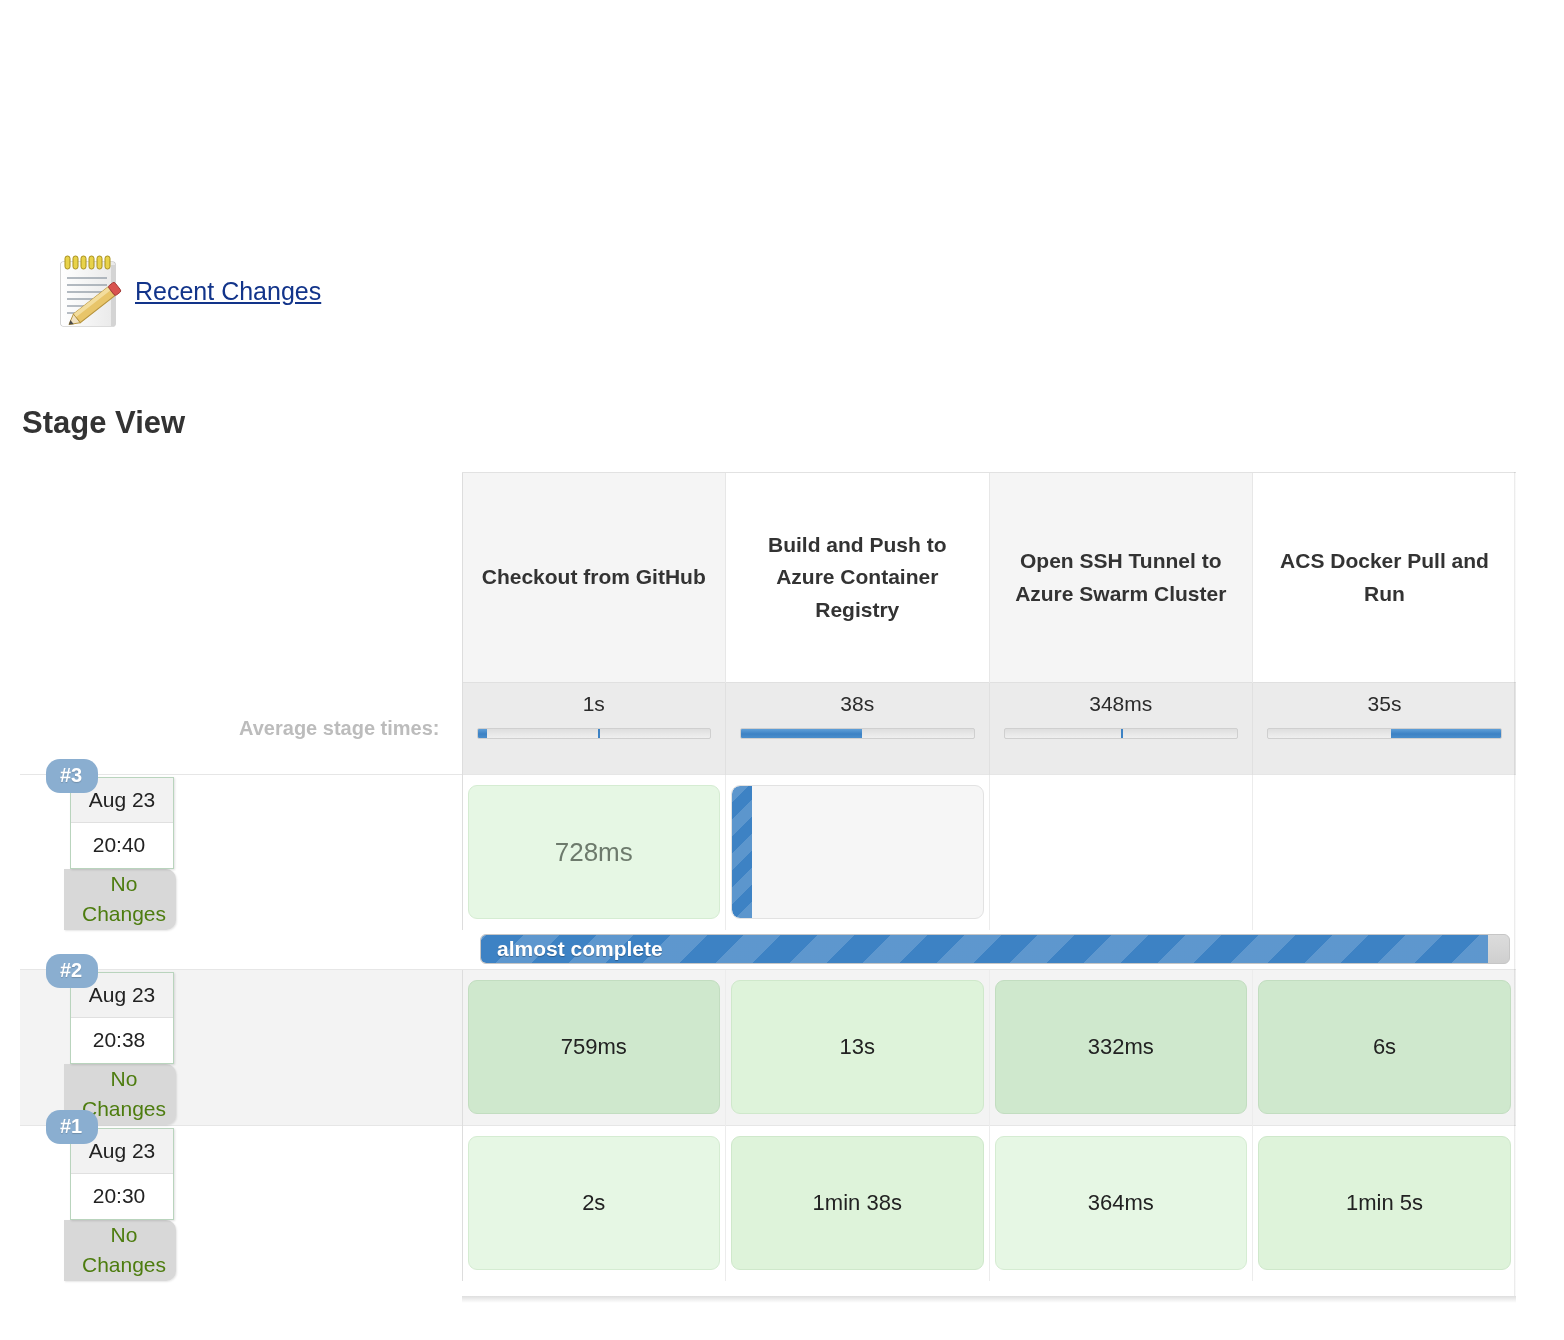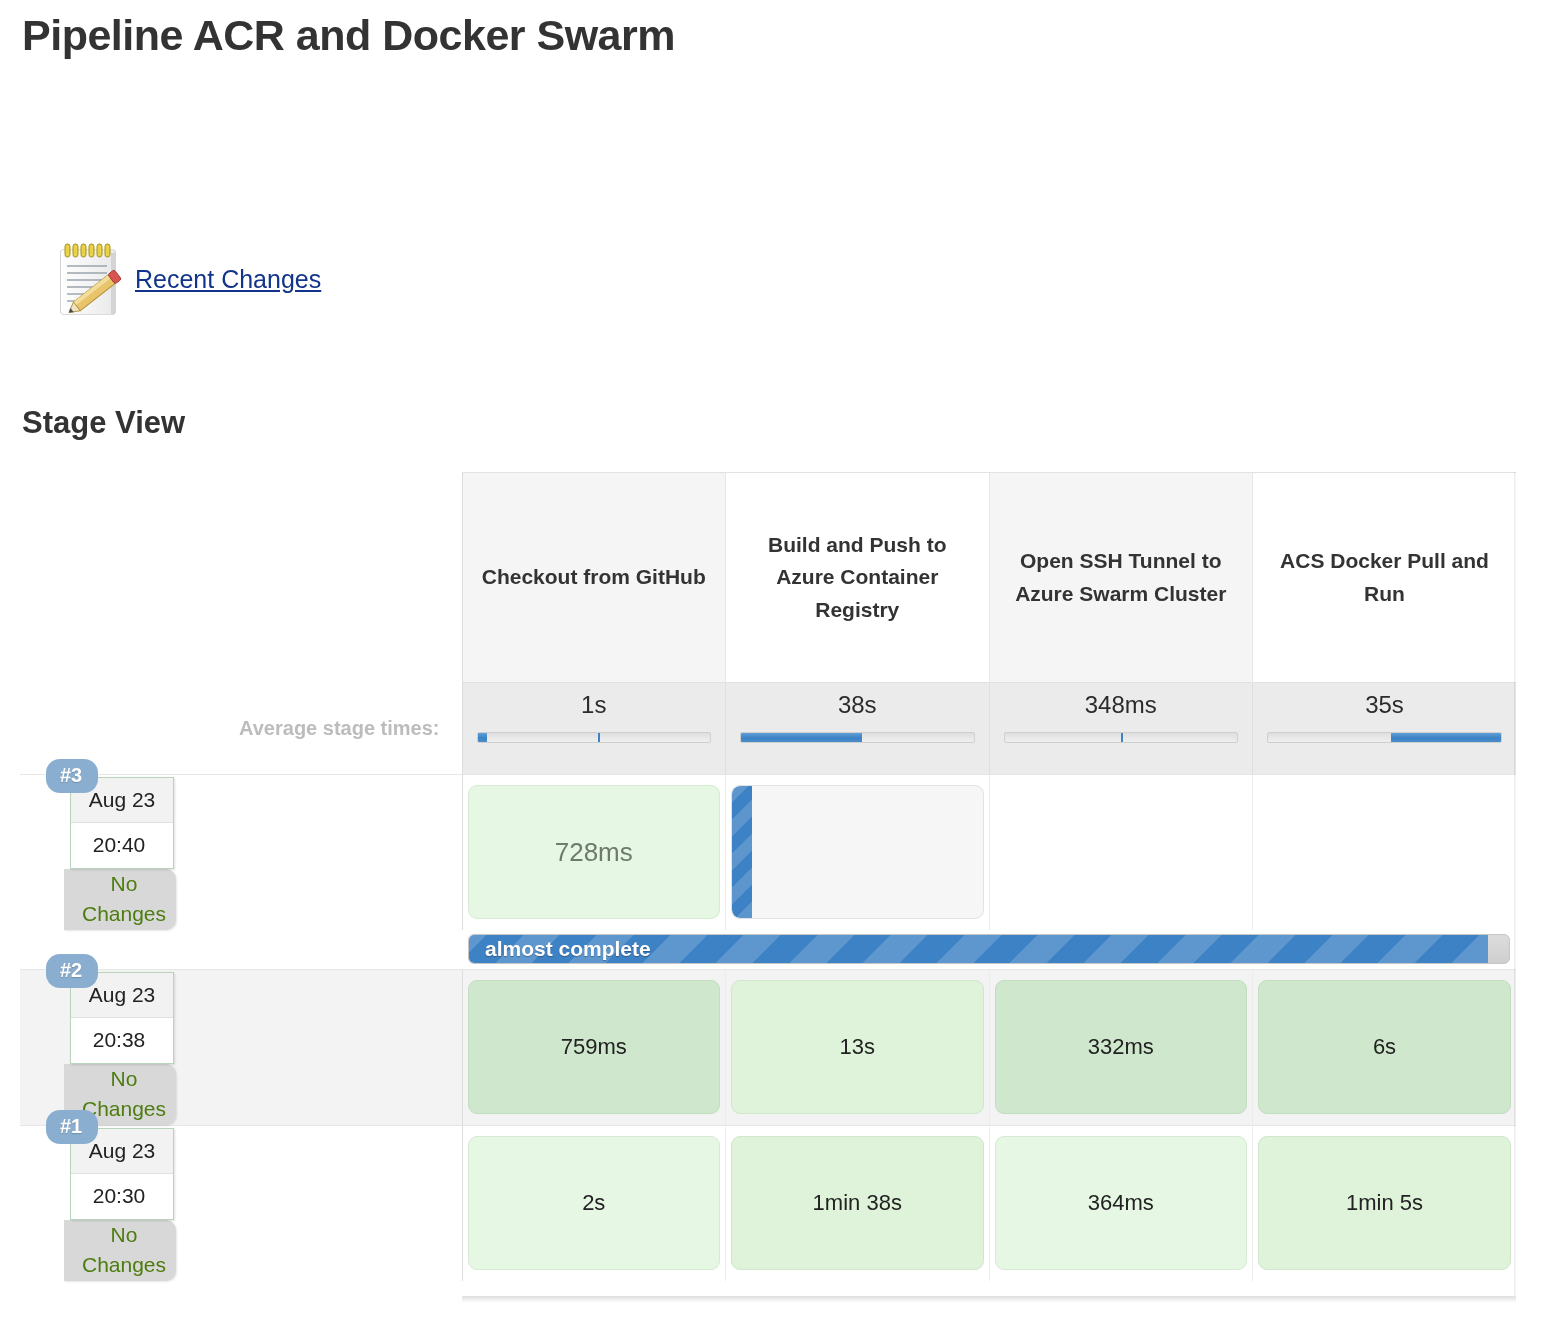--- a/index.html
+++ b/index.html
@@ -14,21 +14,21 @@
 
   
   .page-title {
     position: absolute; left: 22px; top: 12px;
     font-size: 43px; font-weight: bold; color: #333333;
     letter-spacing: -0.5px; line-height: 1.1;
   }
 
   
   .changes-row {
-    position: absolute; left: 55px; top: 240px;
+    position: absolute; left: 55px; top: 252px;
     display: flex; align-items: center; gap: 8px;
   }
   .notepad-icon { width: 72px; height: 78px; display: block; }
   .changes-link {
     font-size: 25px; color: #12348a; text-decoration: underline;
     cursor: pointer; line-height: 1;
   }
 
   
   .stage-view-title {
@@ -70,21 +70,21 @@
     background: #ffffff;
   }
   .avg-cell {
     height: 92px; vertical-align: top; text-align: center;
     background: #ebebeb;
     border-left: 1px solid #e0e0e0;
     border-top: 1px solid #e0e0e0;
     padding: 8px 14px 0 14px;
   }
   .avg-cell.first { border-left: 1px solid #dddddd; }
-  .avg-time { font-size: 24px; color: #2b2b2b; line-height: 1.2; }
+  .avg-time { font-size: 21px; color: #2b2b2b; line-height: 1.2; }
 
   .bar-track {
     position: relative;
     margin-top: 12px;
     height: 11px;
     background: linear-gradient(180deg,#dedede 0%,#e8e8e8 55%,#efefef 100%);
     border: 1px solid #cfcfcf;
     border-radius: 2px;
     overflow: hidden;
   }
@@ -191,21 +191,21 @@
       rgba(255,255,255,0.16) 12px,
       rgba(255,255,255,0.00) 12px,
       rgba(255,255,255,0.00) 24px);
     border-radius: 8px 0 0 8px;
   }
 
   
   .progress-row > td { padding: 0; border: none; background: #ffffff; }
   .progress-row > td.meta-cell { height: 34px; }
   .progress-wrap {
-    position: relative; margin: 4px 6px 5px 6px; height: 30px;
+    position: relative; margin: 4px 6px 5px 18px; height: 30px;
     background: linear-gradient(180deg,#dcdcdc 0%,#cfcfcf 100%);
     border-radius: 6px;
     border: 1px solid #c6c6c6;
     overflow: hidden;
   }
   .progress-bar {
     position: absolute; left: 0; top: 0; bottom: 0;
     background-color: #3d82c4;
     background-image: repeating-linear-gradient(
       -45deg,
@@ -231,21 +231,20 @@
     position: absolute; left: 1514px; top: 472px;
     width: 2px; height: 824px;
     background: linear-gradient(90deg, rgba(0,0,0,0.10), rgba(0,0,0,0));
   }
 </style>
 </head>
 <body>
 
 <div class="page">
 
-  <div class="page-title">Pipeline ACR and Docker Swarm</div>
 
   <div class="changes-row">
     <span>
       <svg class="notepad-icon" viewBox="0 0 72 78" xmlns="http://www.w3.org/2000/svg">
 
         <rect x="6" y="10" width="54" height="64" rx="2" fill="#fbfbfb" stroke="#b8b8b8" stroke-width="1.2"></rect>
         <rect x="6" y="10" width="54" height="64" rx="2" fill="url(#pg)"></rect>
         <defs>
           <linearGradient id="pg" x1="0" y1="0" x2="1" y2="0">
             <stop offset="0%" stop-color="#ffffff"></stop>

